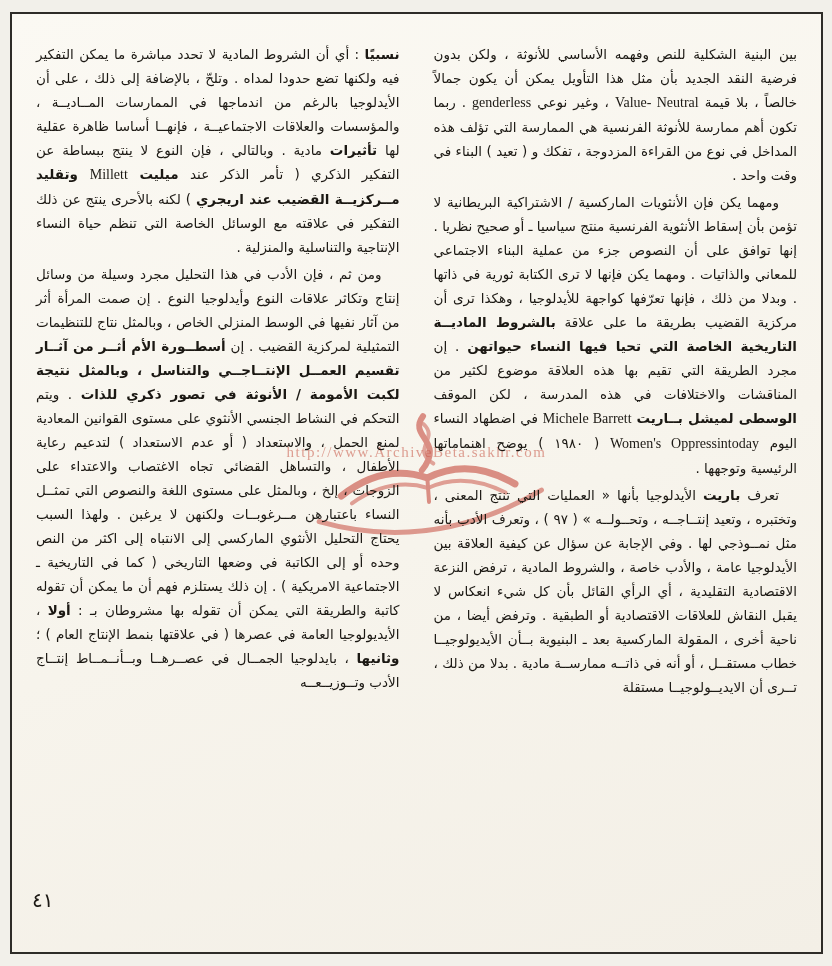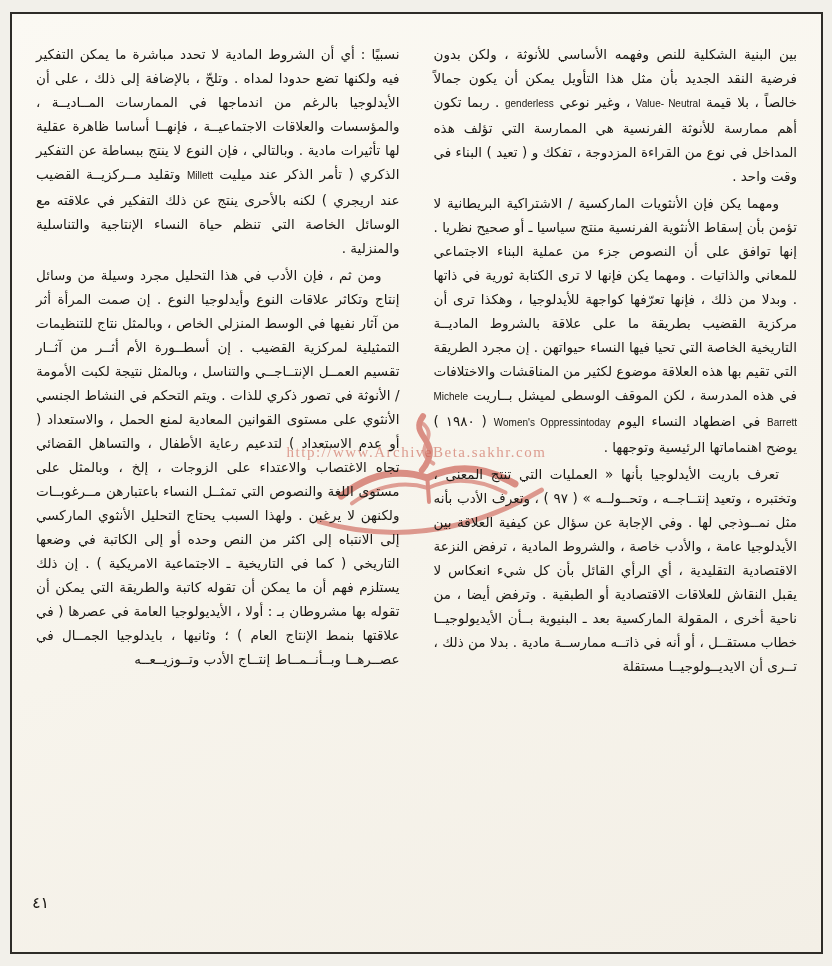--- a/index.html
+++ b/index.html
@@ -32,31 +32,31 @@
   .col {
     flex:1 1 0;
     min-width:0;
     text-align:justify;
     font-size:13.5px;
     line-height:24px;
     color:#1b1813;
   }
   .para { margin:0 0 3px 0; }
   .para.indent { text-indent:18px; }
-  .bold { font-weight:normal; }
+  .bold { font-weight:bold; }
   .latin {
-    font-family:Liberation Sans, sans-serif;
-    font-size:10px;
+    font-family:Liberation Serif, serif;
+    font-size:14px;
   }
   .page-number {
     position:absolute;
     z-index:2;
     bottom:40px;
     left:20px;
-    font-size:16px;
+    font-size:20px;
     color:#1b1813;
   }
   .watermark {
     position:absolute;
     z-index:1;
     top:418px;
     left:50%;
     transform:translateX(-50%);
     text-align:center;
     pointer-events:none;

